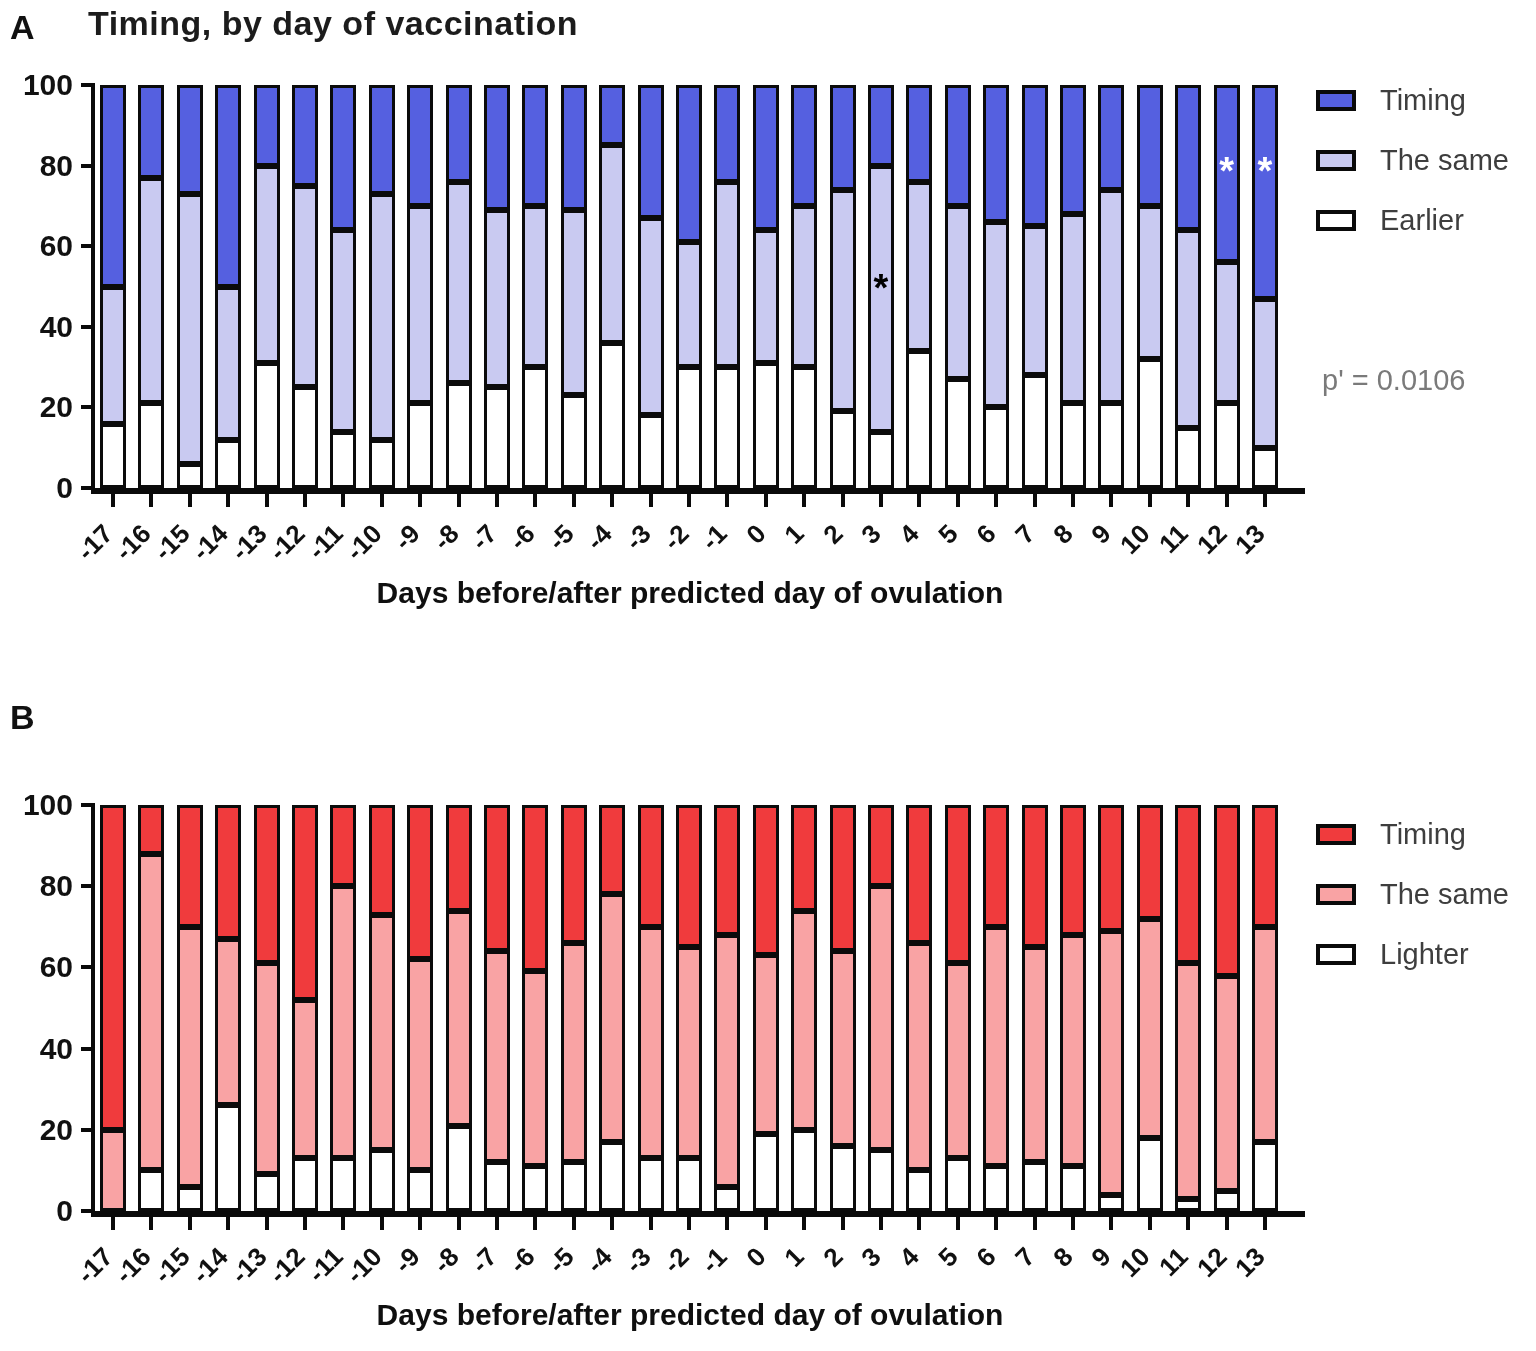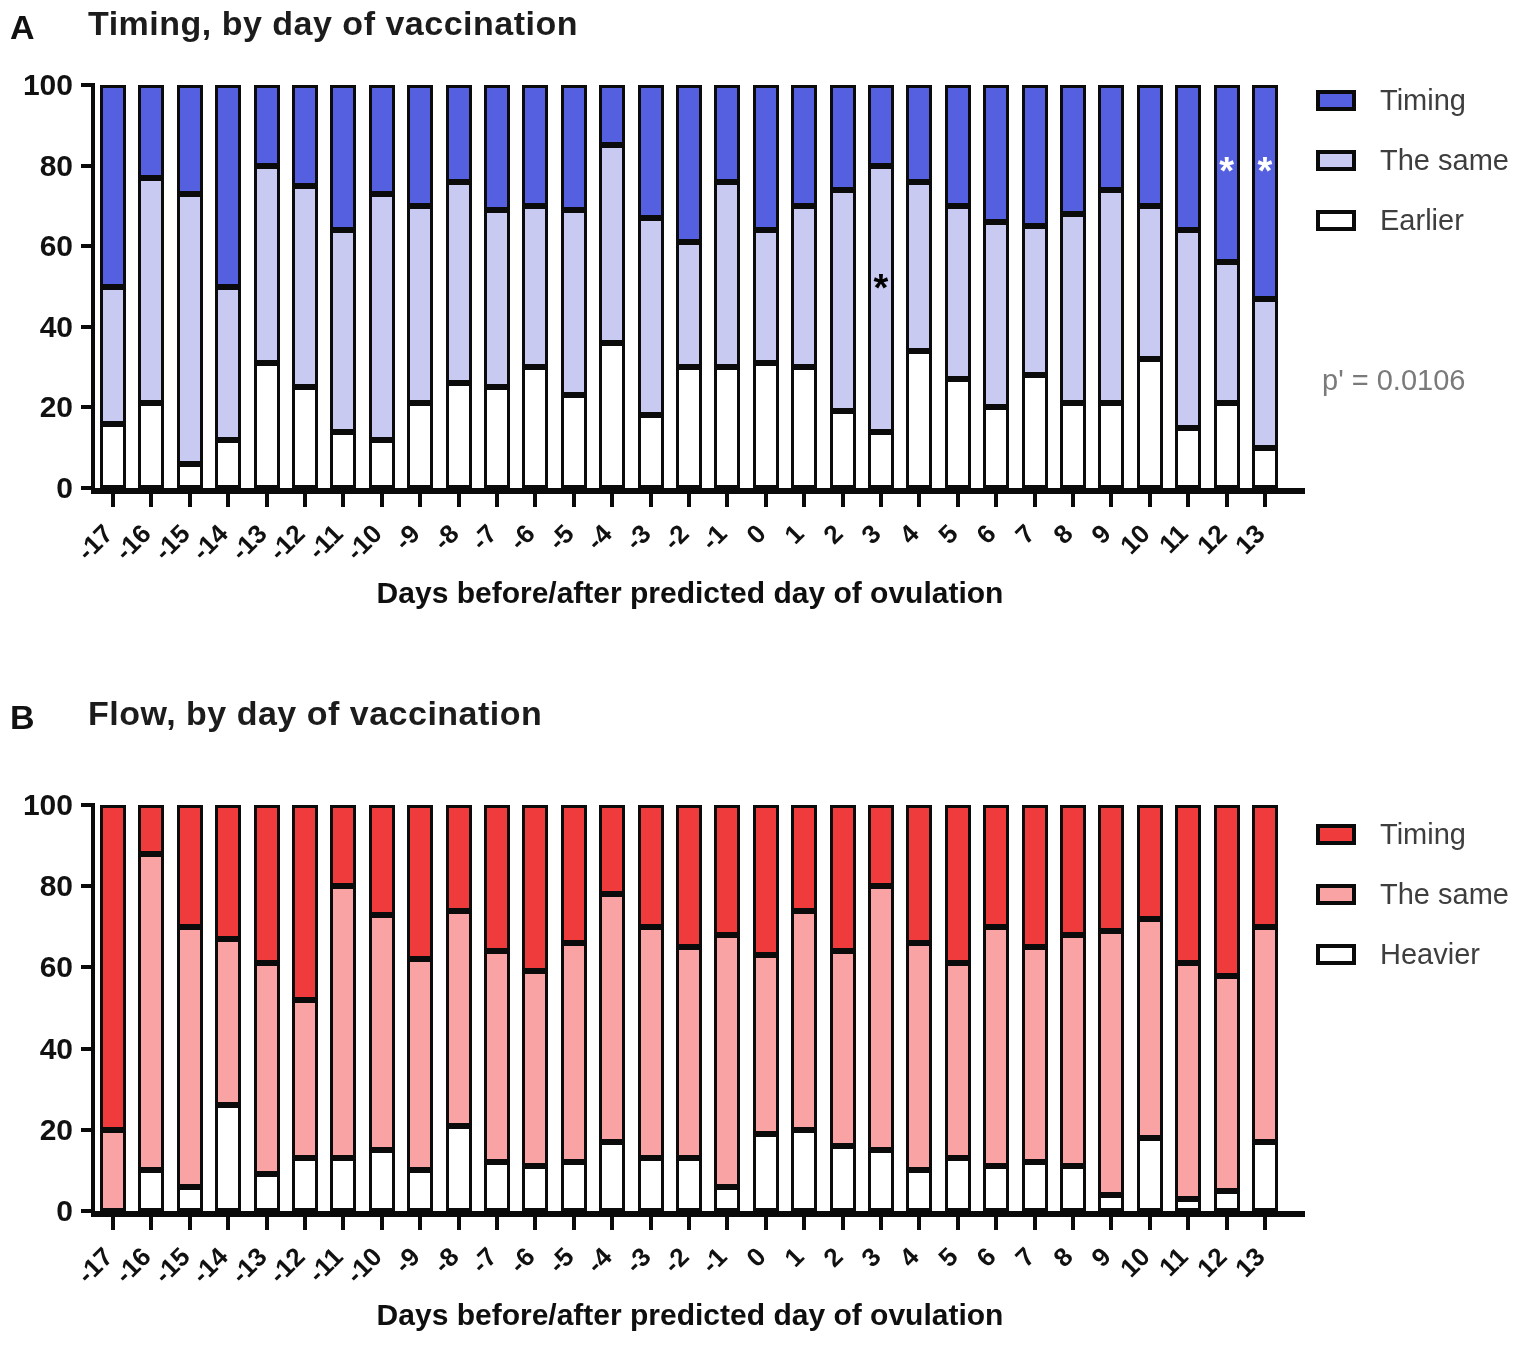--- a/index.html
+++ b/index.html
@@ -228,21 +228,20 @@
           <span class="swatch" style="background: rgb(255, 255, 255);"></span>
           <span class="legend-label">Earlier</span>
         </div>
       </div>
     <div class="p-note">p' = 0.0106</div>
     <div class="x-title">Days before/after predicted day of ovulation</div>
   </section>
 
   <section class="panel panel-b">
     <div class="panel-letter">B</div>
-    <h2 class="panel-title">Flow, by day of vaccination</h2>
     <div class="plot" id="plot-1">
         <div class="axis" style="left: 91px; top: 113px; width: 4px; height: 412px;"></div>
         <div class="axis" style="left: 91px; top: 521px; width: 1214px; height: 6px;"></div>
         <div class="tick" style="left: 81px; top: 519px; width: 12px; height: 4px;"></div>
         <div class="ylab" style="left: -5px; top: 505px; width: 78px;">0</div>
         <div class="tick" style="left: 81px; top: 437.8px; width: 12px; height: 4px;"></div>
         <div class="ylab" style="left: -5px; top: 423.8px; width: 78px;">20</div>
         <div class="tick" style="left: 81px; top: 356.6px; width: 12px; height: 4px;"></div>
         <div class="ylab" style="left: -5px; top: 342.6px; width: 78px;">40</div>
         <div class="tick" style="left: 81px; top: 275.4px; width: 12px; height: 4px;"></div>
@@ -410,19 +409,19 @@
         <div class="legend-row">
           <span class="swatch" style="background: rgb(240, 59, 61);"></span>
           <span class="legend-label">Timing</span>
         </div>
         <div class="legend-row">
           <span class="swatch" style="background: rgb(249, 163, 164);"></span>
           <span class="legend-label">The same</span>
         </div>
         <div class="legend-row">
           <span class="swatch" style="background: rgb(255, 255, 255);"></span>
-          <span class="legend-label">Heavier</span>
+          <span class="legend-label">Lighter</span>
         </div>
       </div>
     <div class="x-title">Days before/after predicted day of ovulation</div>
   </section>
 
 </div>
 
 </body></html>

